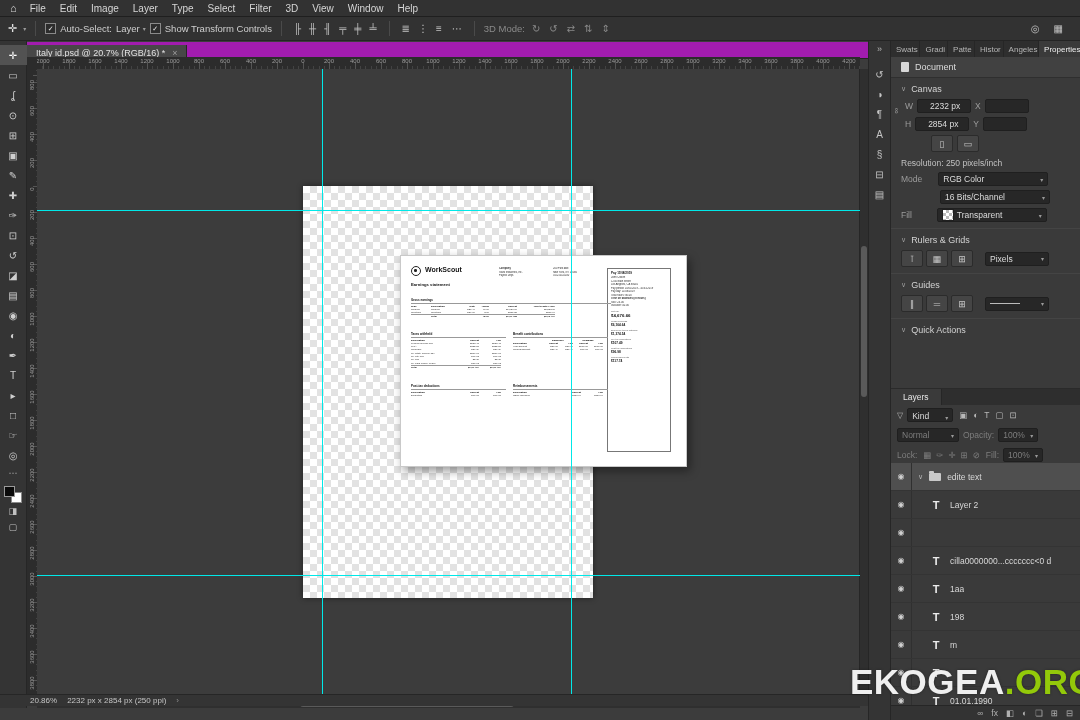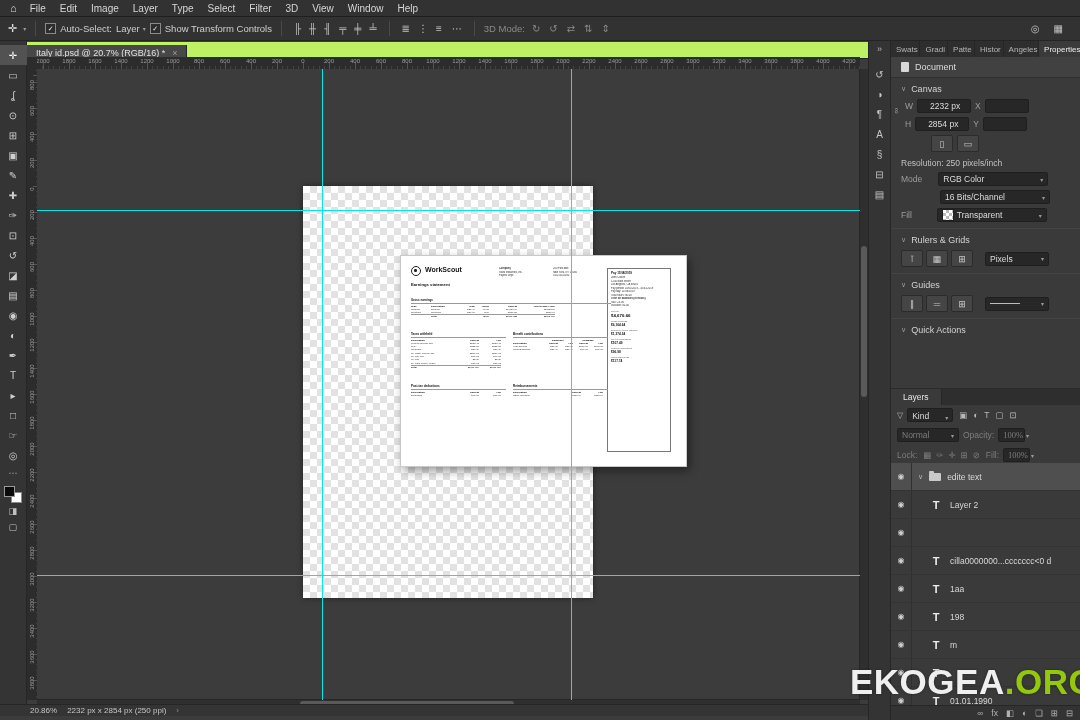--- a/index.html
+++ b/index.html
@@ -35,21 +35,21 @@
   .tool-g{color:#cfcfcf;font-size:10px;}
   .tool.active{background:#525252;}
   .tool.active .tool-g{color:#ffffff;}
   .tb-extra{width:27px;height:16px;display:flex;align-items:center;justify-content:center;color:#c0c0c0;font-size:9px;}
   .swatches{position:relative;width:18px;height:17px;margin-top:5px;}
   .sw-bg{position:absolute;right:0;bottom:0;width:9px;height:9px;background:#ffffff;border:1px solid #8a8a8a;}
   .sw-fg{position:absolute;left:0;top:0;width:9px;height:9px;background:#0a0a0a;border:1px solid #9a9a9a;}
 
   
   #canvas-area{position:absolute;left:27px;top:41px;width:841px;bottom:12px;background:#3c3c3c;}
-  #tabbar{position:absolute;left:0;top:1px;right:0;height:16px;background:#bef264;border-bottom:1px solid #232323;}
+  #tabbar{position:absolute;left:0;top:1px;right:0;height:16px;background:#a21caf;border-bottom:1px solid #232323;}
   .doc-tab{display:inline-flex;align-items:center;gap:7px;height:16px;padding:0 9px;background:#474747;
     color:#e2e2e2;font-size:9px;border-right:1px solid #262626;box-sizing:border-box;}
   .tab-close{color:#9c9c9c;font-size:9px;}
   #ruler-corner{position:absolute;left:0;top:16px;width:10px;height:12px;background:#2c2c2c;border-right:1px solid #222;border-bottom:1px solid #222;}
   #hruler{position:absolute;left:10px;top:16px;right:8px;height:12px;background-color:#2c2c2c;border-bottom:1px solid #222;overflow:hidden;
     background-image:repeating-linear-gradient(to right,#555 0 1px,transparent 1px 26px),
                      repeating-linear-gradient(to right,#434343 0 1px,transparent 1px 5.2px);
     background-size:auto 6px,auto 3px;background-position:6px 6px,6px 9px;background-repeat:repeat-x;}
   .hrl{position:absolute;top:1px;transform:translateX(-50%);font-size:6px;color:#9a9a9a;}
   #vruler{position:absolute;left:0;top:28px;width:10px;bottom:8px;background-color:#2c2c2c;border-right:1px solid #222;overflow:hidden;
@@ -92,21 +92,21 @@
   #ps-benefits{left:112px;top:76px;width:95px;}
   #ps-posttax{left:10px;top:128px;width:95px;}
   #ps-reimb{left:112px;top:128px;width:95px;}
   .mt-title{font-size:3px;font-weight:bold;color:#0e0e0e;border-bottom:0.5px solid #999;padding-bottom:0.5px;margin-bottom:1px;}
   .mt-row{white-space:nowrap;line-height:3.3px;}
   .mt-c{display:inline-block;font-size:2.5px;color:#2a2a2a;overflow:hidden;white-space:nowrap;vertical-align:top;}
   .mt-h .mt-c{font-weight:bold;color:#000;}
   .mt-total .mt-c{font-weight:bold;border-top:0.5px solid #999;}
 
   
-  #statusbar{position:absolute;left:0;bottom:4px;width:868px;height:12px;background:#343434;border-top:1px solid #262626;
+  #statusbar{position:absolute;left:0;bottom:14px;width:868px;height:12px;background:#343434;border-top:1px solid #262626;
     display:flex;align-items:center;gap:10px;padding-left:30px;box-sizing:border-box;font-size:8px;color:#c5c5c5;z-index:26;}
   .st-arr{color:#8f8f8f;}
 
   
   #strip{position:absolute;left:868px;top:41px;width:22px;bottom:0;background:#343434;border-left:1px solid #262626;
     display:flex;flex-direction:column;align-items:center;padding-top:3px;box-sizing:border-box;z-index:25;}
   .strip-expand{color:#b5b5b5;font-size:9px;height:14px;}
   #strip-icons{display:flex;flex-direction:column;align-items:center;margin-top:6px;}
   .strip-ico{color:#c5c5c5;font-size:10px;height:20px;display:flex;align-items:center;}
 
@@ -120,21 +120,21 @@
   .page-ico{width:8px;height:10px;background:#d8d8d8;border-radius:1px;}
   .doc-row span{font-size:9px;color:#dcdcdc;}
   .sec-h{display:flex;align-items:center;gap:5px;padding:6px 10px 3px;font-size:9px;color:#d2d2d2;}
   .sec-h .chev{font-size:7px;color:#9a9a9a;}
   .sec-div{border-top:1px solid #444;margin-top:4px;}
   .prow{display:flex;align-items:center;gap:4px;padding:2px 10px;}
   .plabel{font-size:8.5px;color:#9c9c9c;}
   .field,.select{background:#272727;border:1px solid #1f1f1f;border-radius:2px;height:14px;
     display:inline-flex;align-items:center;padding:0 4px;font-size:8.5px;color:#dcdcdc;box-sizing:border-box;gap:3px;}
   .select{justify-content:space-between;}
-  .w54{width:54px;padding-left:12px;} .w44{width:44px;} .w110{width:110px;} .w64{width:64px;} .w62{width:62px;} .w46{width:46px;align-items:flex-end;} .w40{width:27px;font-family:Liberation Serif, serif;}
+  .w54{width:54px;padding-left:12px;} .w44{width:44px;} .w110{width:110px;} .w64{width:64px;} .w62{width:62px;} .w46{width:46px;align-items:flex-end;} .w40{width:40px;}
   .field.dimmed,.select.dimmed{color:#7a7a7a;}
   .canvas-fields{position:relative;padding-left:4px;}
   .chain{position:absolute;left:3px;top:9px;color:#9a9a9a;font-size:8px;transform:rotate(90deg);}
   .ptext{font-size:8.5px;color:#c0c0c0;padding:4px 10px 2px;}
   .ico-btn{width:20px;height:15px;background:#454545;border:1px solid #2b2b2b;border-radius:2px;color:#c8c8c8;
     font-size:9px;display:inline-flex;align-items:center;justify-content:center;}
   .indent45{padding-left:49px;}
   .mini-checker{width:10px;height:10px;border:1px solid #1f1f1f;flex:0 0 auto;
     background-image:conic-gradient(#bbb 25%,#fff 0 50%,#bbb 0 75%,#fff 0);background-size:6px 6px;}
   .line-preview{width:30px;height:1px;background:#bcbcbc;}

